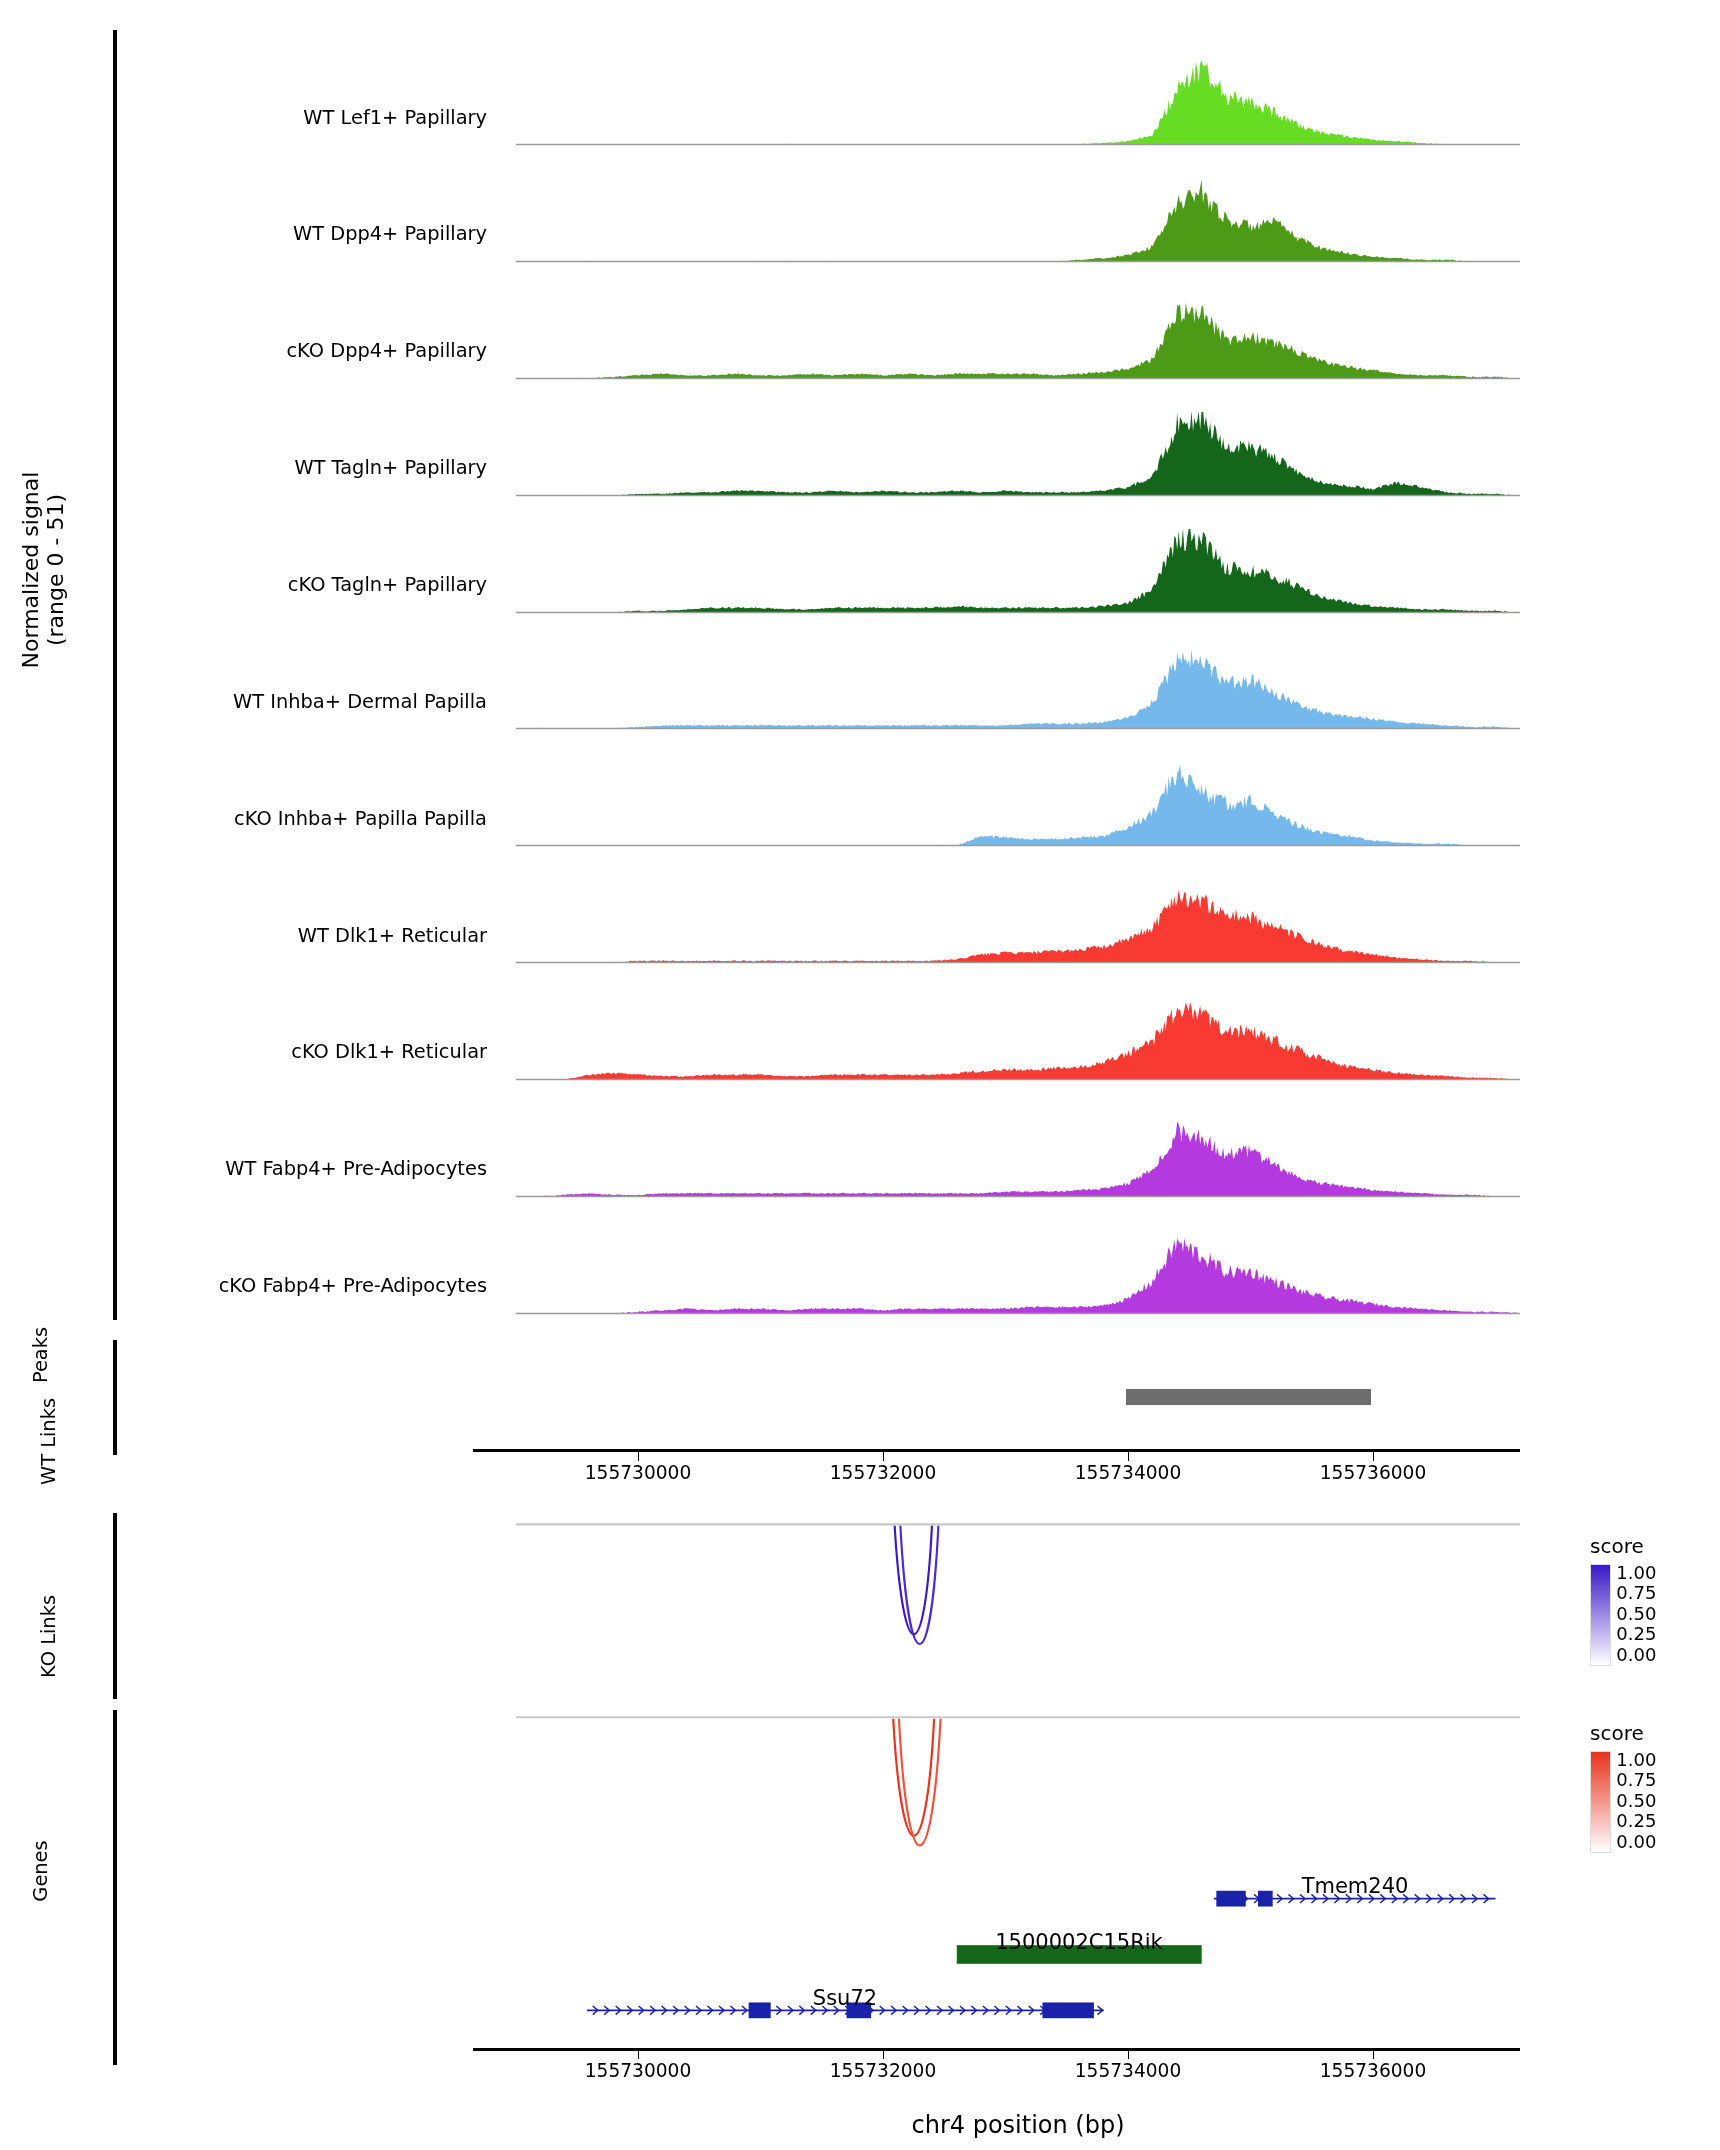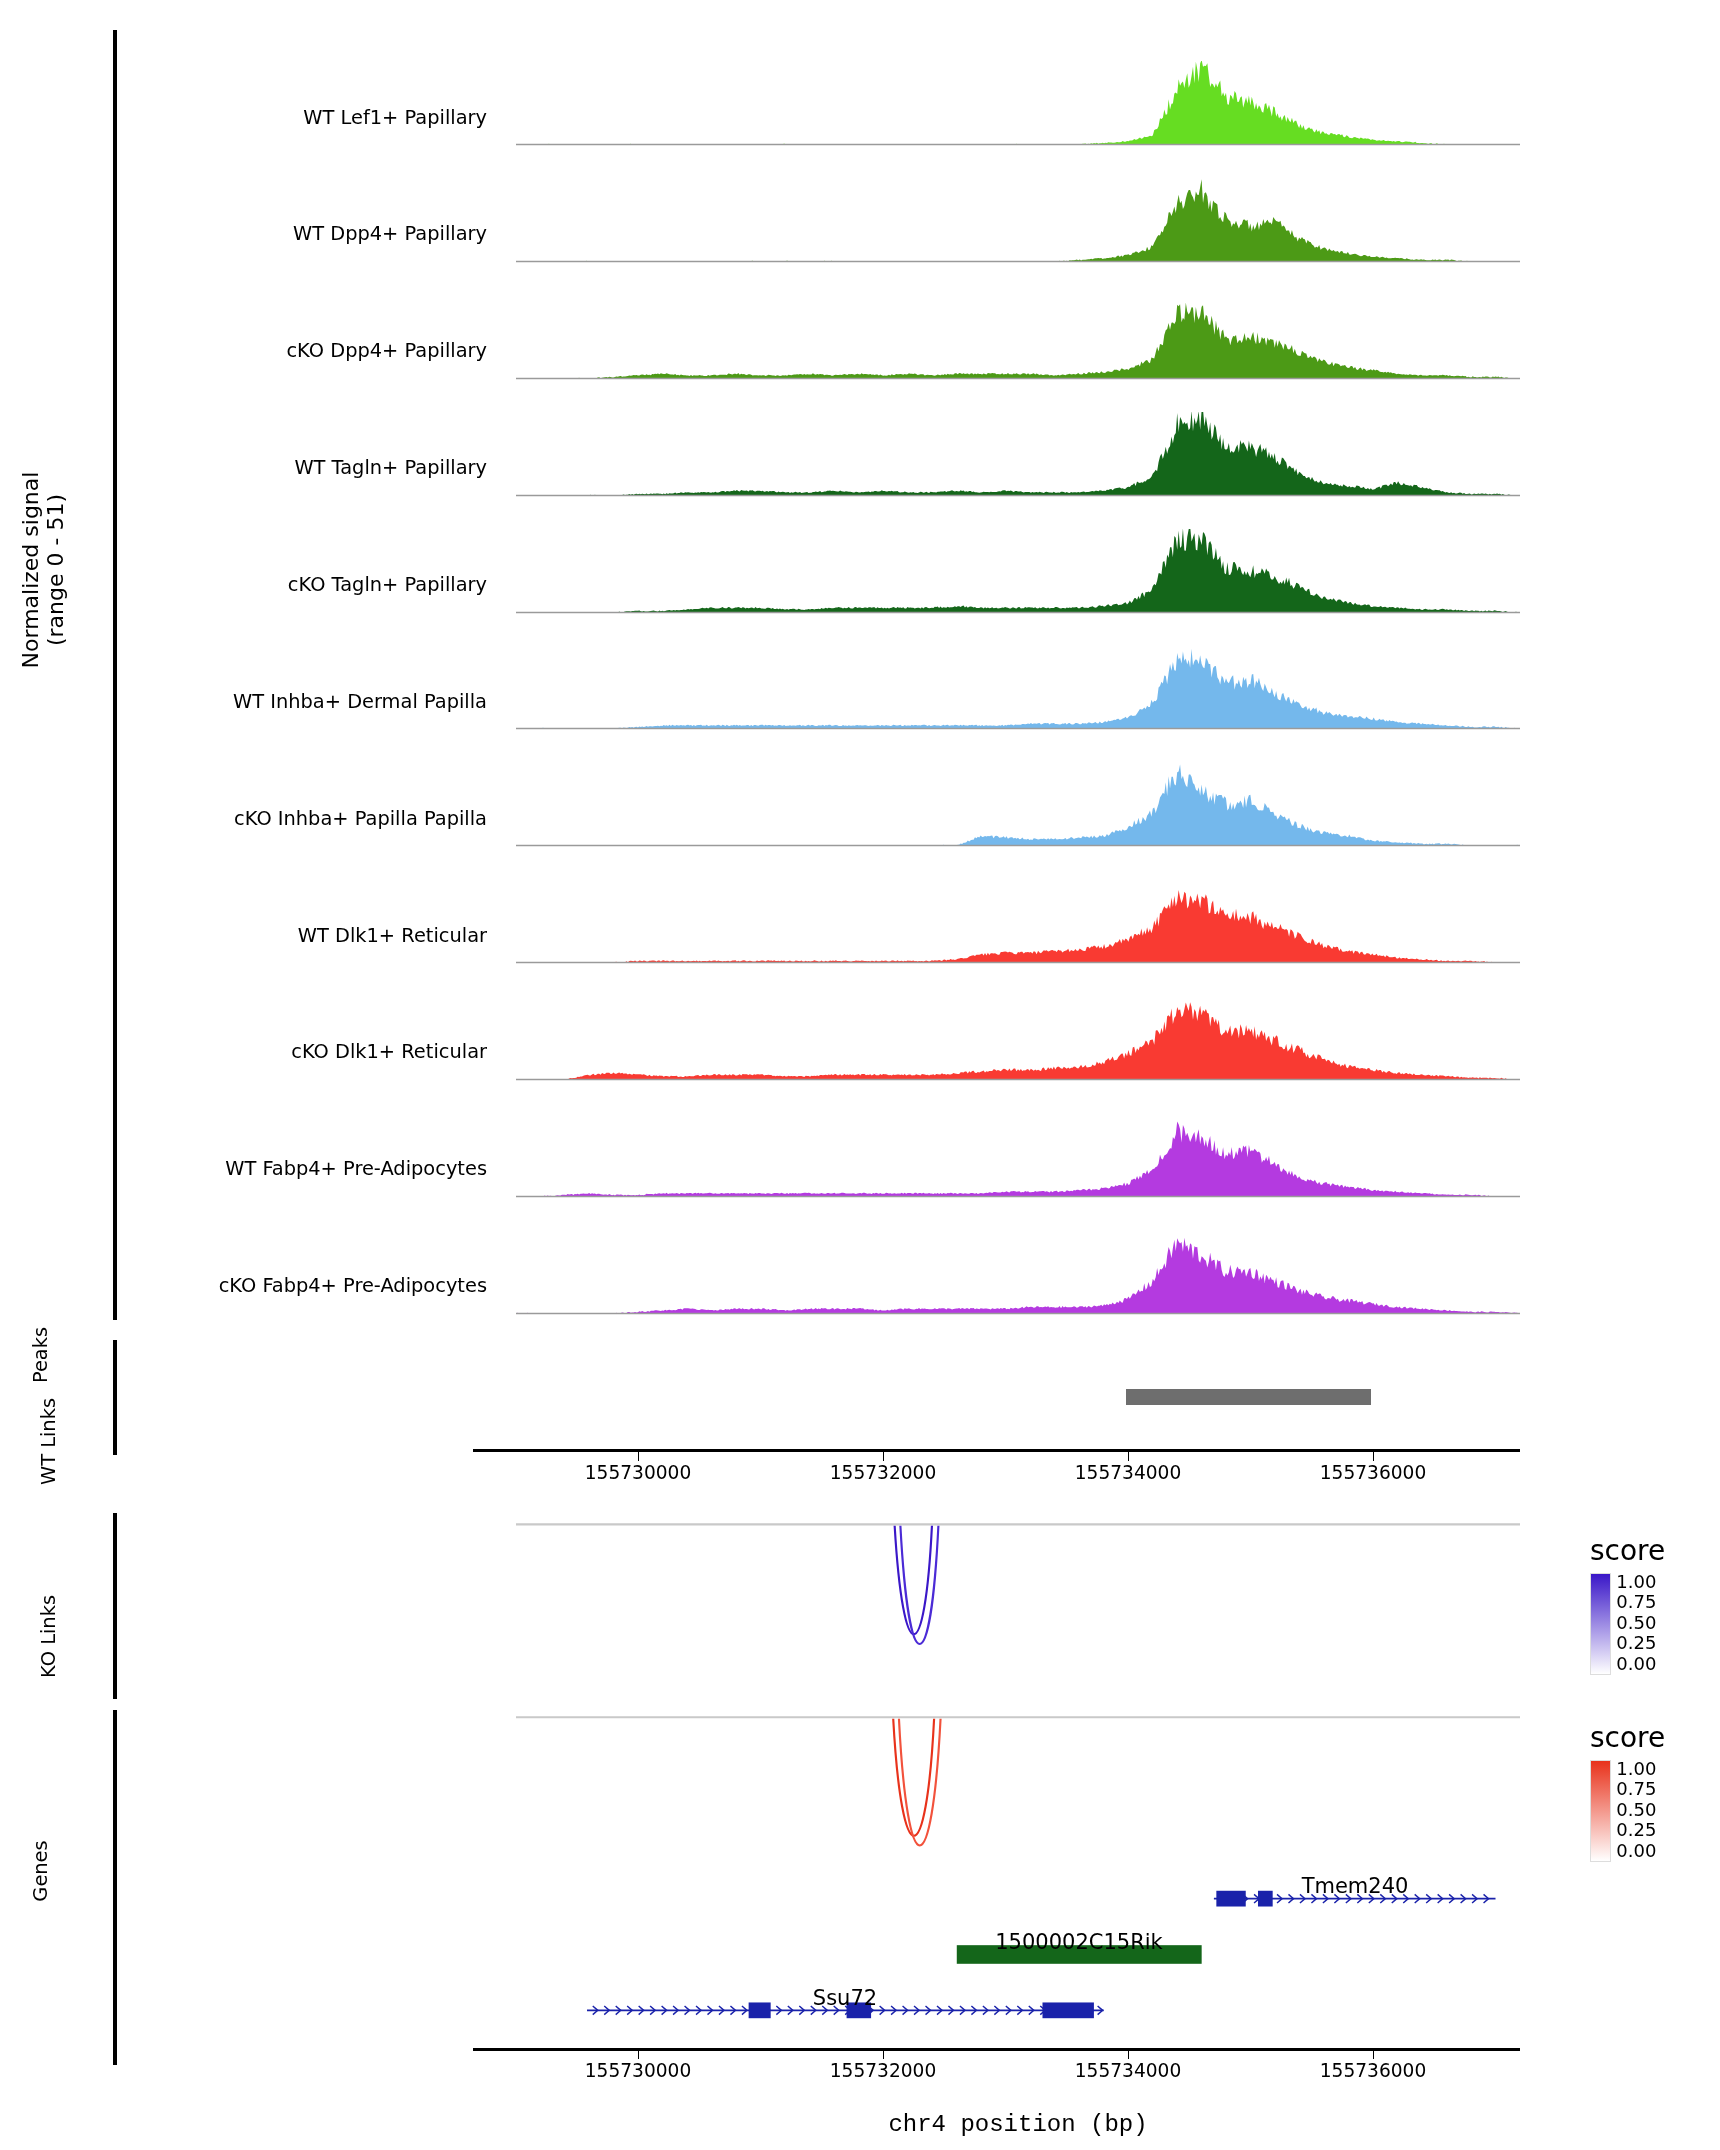--- a/index.html
+++ b/index.html
@@ -25,31 +25,31 @@
   
   .tickrow{position:absolute;left:516px;width:1004px;height:33px;}
   .tick{position:absolute;top:0;width:1.4px;height:8.6px;background:#000;}
   .ticktext{position:absolute;top:10px;font-size:18.6px;transform:translateX(-50%);white-space:nowrap;}
 
   
   .linkpanel{position:absolute;left:516px;width:1004px;}
 
   
   .legend{position:absolute;}
-  .legend .ltitle{font-size:28px;margin-bottom:5.7px;}
+  .legend .ltitle{font-size:20px;margin-bottom:5.7px;}
   .legend .lrow{display:flex;align-items:flex-start;}
   .legend .gradbar{width:18.6px;height:100px;}
   .legend .lticks{margin-left:5.7px;display:flex;flex-direction:column;justify-content:space-between;height:100px;}
   .legend .lticks span{font-size:18px;line-height:1;}
 
   
   #genes{position:absolute;left:0;top:1864px;width:1721px;height:237px;}
   .genename{position:absolute;font-size:21px;white-space:nowrap;transform:translateX(-50%);}
 
-  .xtitle{position:absolute;font-size:24px;text-align:center;width:1004px;left:516px;font-family:Liberation Mono, monospace;}
+  .xtitle{position:absolute;font-size:24px;text-align:center;width:1004px;left:516px;}
 </style>
 </head>
 <body>
 
 <div class="root">
 
   <div class="ylab" style="left:-86px;top:545px;width:258px;transform:rotate(-90deg);">
     <span>Normalized signal</span><br>
     <span>(range 0 - 51)</span>
   </div>

